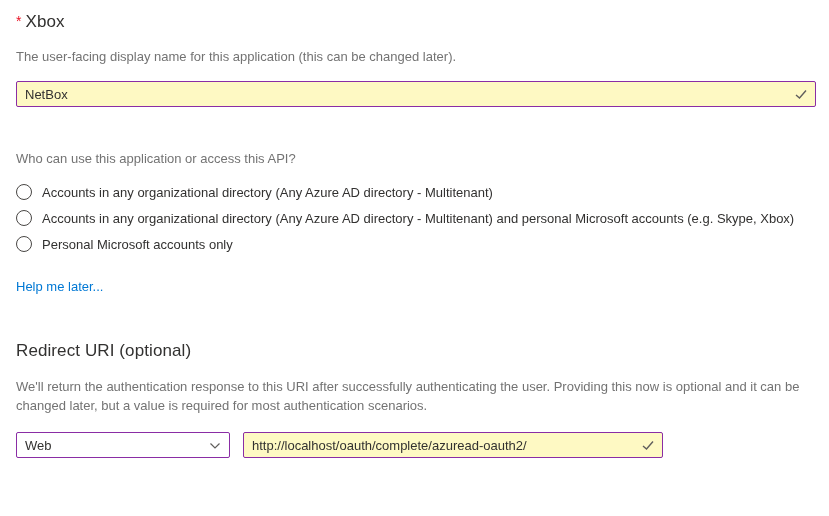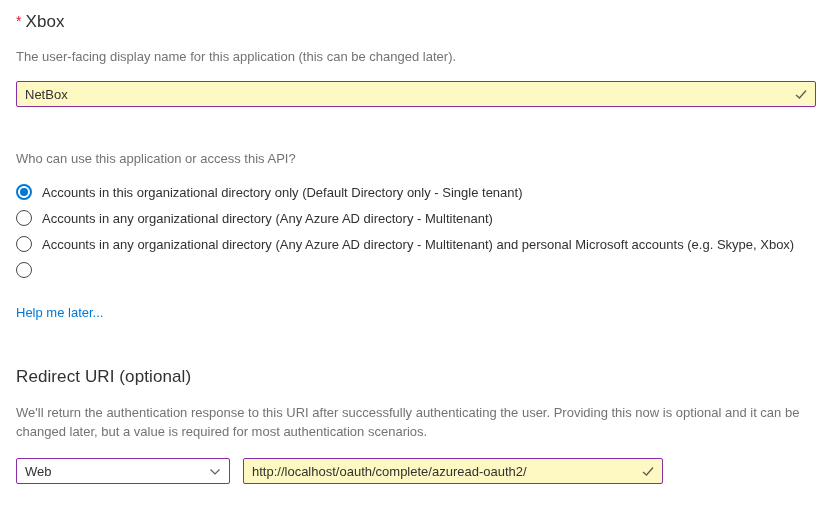--- a/index.html
+++ b/index.html
@@ -142,34 +142,31 @@
     <input class="text-input" type="text" value="NetBox" style="">
     <svg class="valid-check" viewBox="0 0 14 14">
         <path d="M2 8 L5.5 11 L12 3.5" fill="none" stroke="#605e5c" stroke-width="1.4"></path>
       </svg>
   </div>
 
   <div class="account-section">
     <div class="desc question">Who can use this application or access this API?</div>
 
     <div class="radio-group">
-      <div class="radio-row selected">
-        <span class="radio-circle"></span>
-        <span class="radio-label">Accounts in this organizational directory only (Default Directory only - Single tenant)</span>
-      </div>
       <div class="radio-row">
         <span class="radio-circle"></span>
         <span class="radio-label">Accounts in any organizational directory (Any Azure AD directory - Multitenant)</span>
       </div>
       <div class="radio-row">
         <span class="radio-circle"></span>
         <span class="radio-label">Accounts in any organizational directory (Any Azure AD directory - Multitenant) and personal Microsoft accounts (e.g. Skype, Xbox)</span>
       </div>
       <div class="radio-row">
         <span class="radio-circle"></span>
+        <span class="radio-label">Personal Microsoft accounts only</span>
       </div>
     </div>
 
     <a class="help-link">Help me later...</a>
   </div>
 
   <div class="redirect-section">
     <div class="section-title">Redirect URI (optional)</div>
     <div class="desc redirect-desc">We'll return the authentication response to this URI after successfully authenticating the user. Providing this now is optional and it can be changed later, but a value is required for most authentication scenarios.</div>
 

